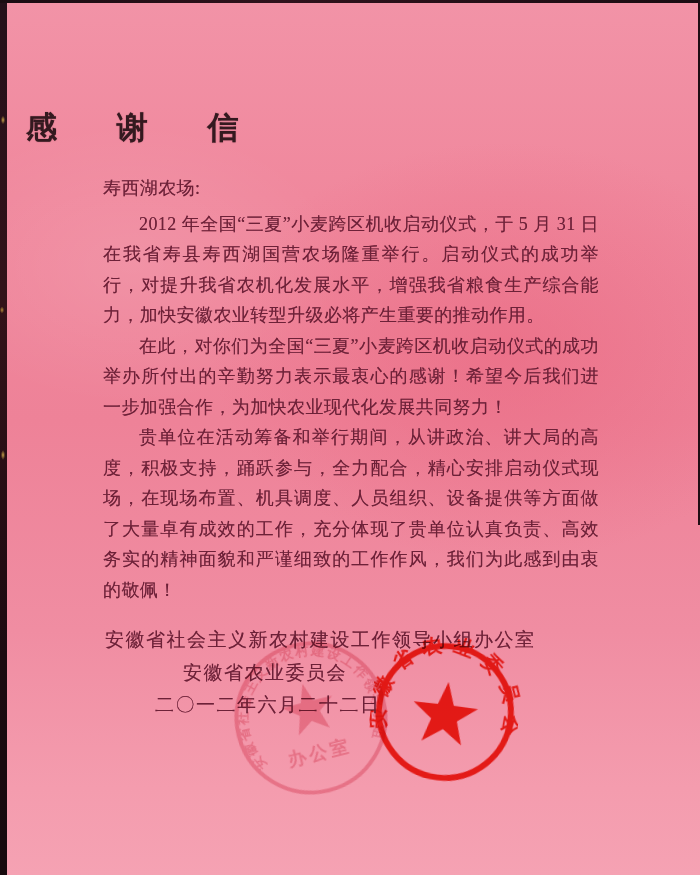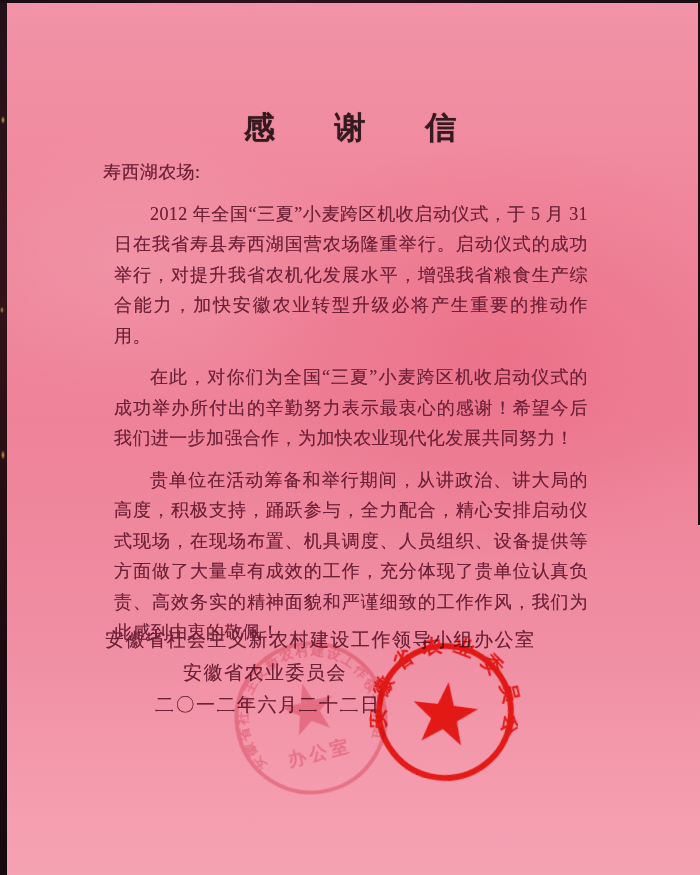--- a/index.html
+++ b/index.html
@@ -24,33 +24,33 @@
       radial-gradient(3px 6px at 3px 120px, #caa24a, rgba(0,0,0,0) 70%),
       radial-gradient(3px 5px at 2px 310px, #b98e3c, rgba(0,0,0,0) 70%),
       radial-gradient(3px 7px at 3px 455px, #caa24a, rgba(0,0,0,0) 70%),
       linear-gradient(180deg,#24101a,#331219 35%,#1c0a10 75%,#160a0e);
   }
   .edge-top{position:absolute;left:0;top:0;right:0;height:3px;background:linear-gradient(90deg,#1a0c12,#30121c 40%,#1a0c12);}
   .edge-right{position:absolute;right:0;top:0;bottom:40%;width:2px;background:#200d14;}
 
   .title{
     position:absolute;left:0;top:86px;width:100%;
-    text-align:center;font-size:31px;font-weight:bold;
+    font-size:31px;font-weight:bold;
     letter-spacing:26px;text-indent:26px;
     color:#34191f;
     text-shadow:0 0 1px rgba(60,20,30,0.6);
   }
   .content{
     position:absolute;left:103px;top:157px;width:496px;
     font-size:18px;line-height:30.5px;letter-spacing:0.4px;
     color:#6d2138;text-align:justify;
     text-shadow:0 0 0.5px rgba(109,33,56,0.55);
   }
-  .recipient{margin:0 0 5px 0;}
-  .content p.para{margin:11px;text-indent:2em;}
+  .recipient{margin:16px 0 5px 0;}
+  .content p.para{margin:0;text-indent:2em;}
   .signature{
     position:absolute;left:105px;width:540px;top:624px;
     font-size:19px;line-height:32.5px;color:#6d2138;
     text-align:left;letter-spacing:1.5px;
     text-shadow:0 0 0.5px rgba(109,33,56,0.55);
   }
   .sig-line2{margin-left:78px;}
   .sig-date{margin-left:50px;}
 
   .stamp{position:absolute;pointer-events:none;}

